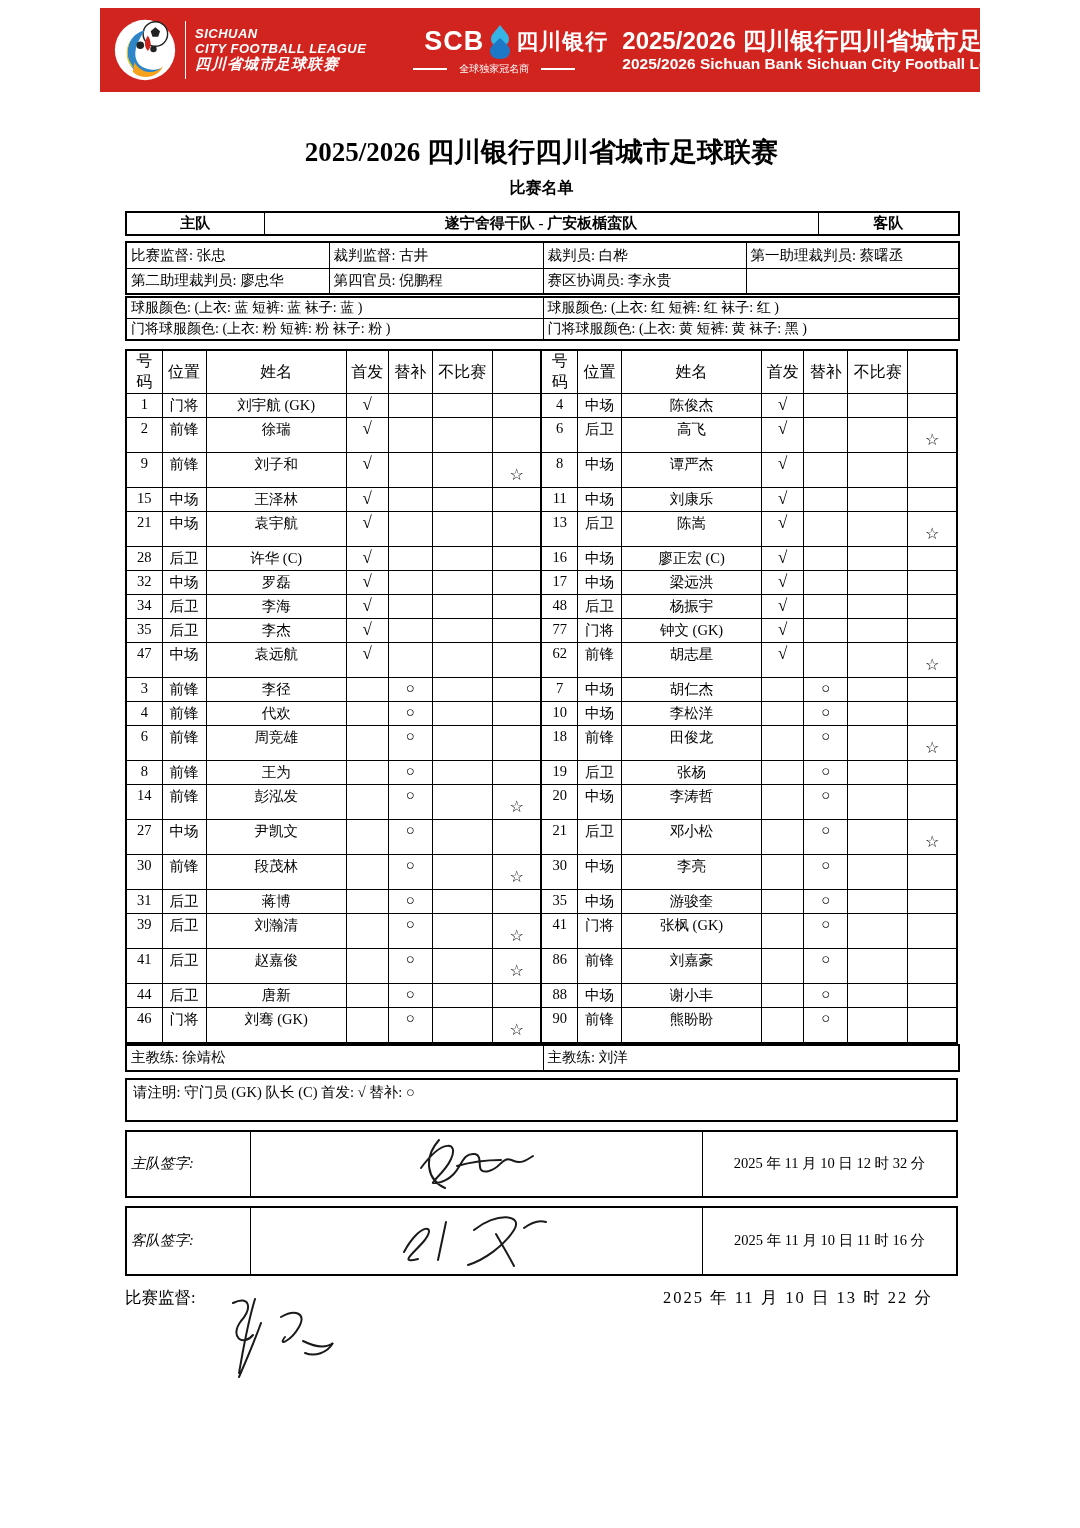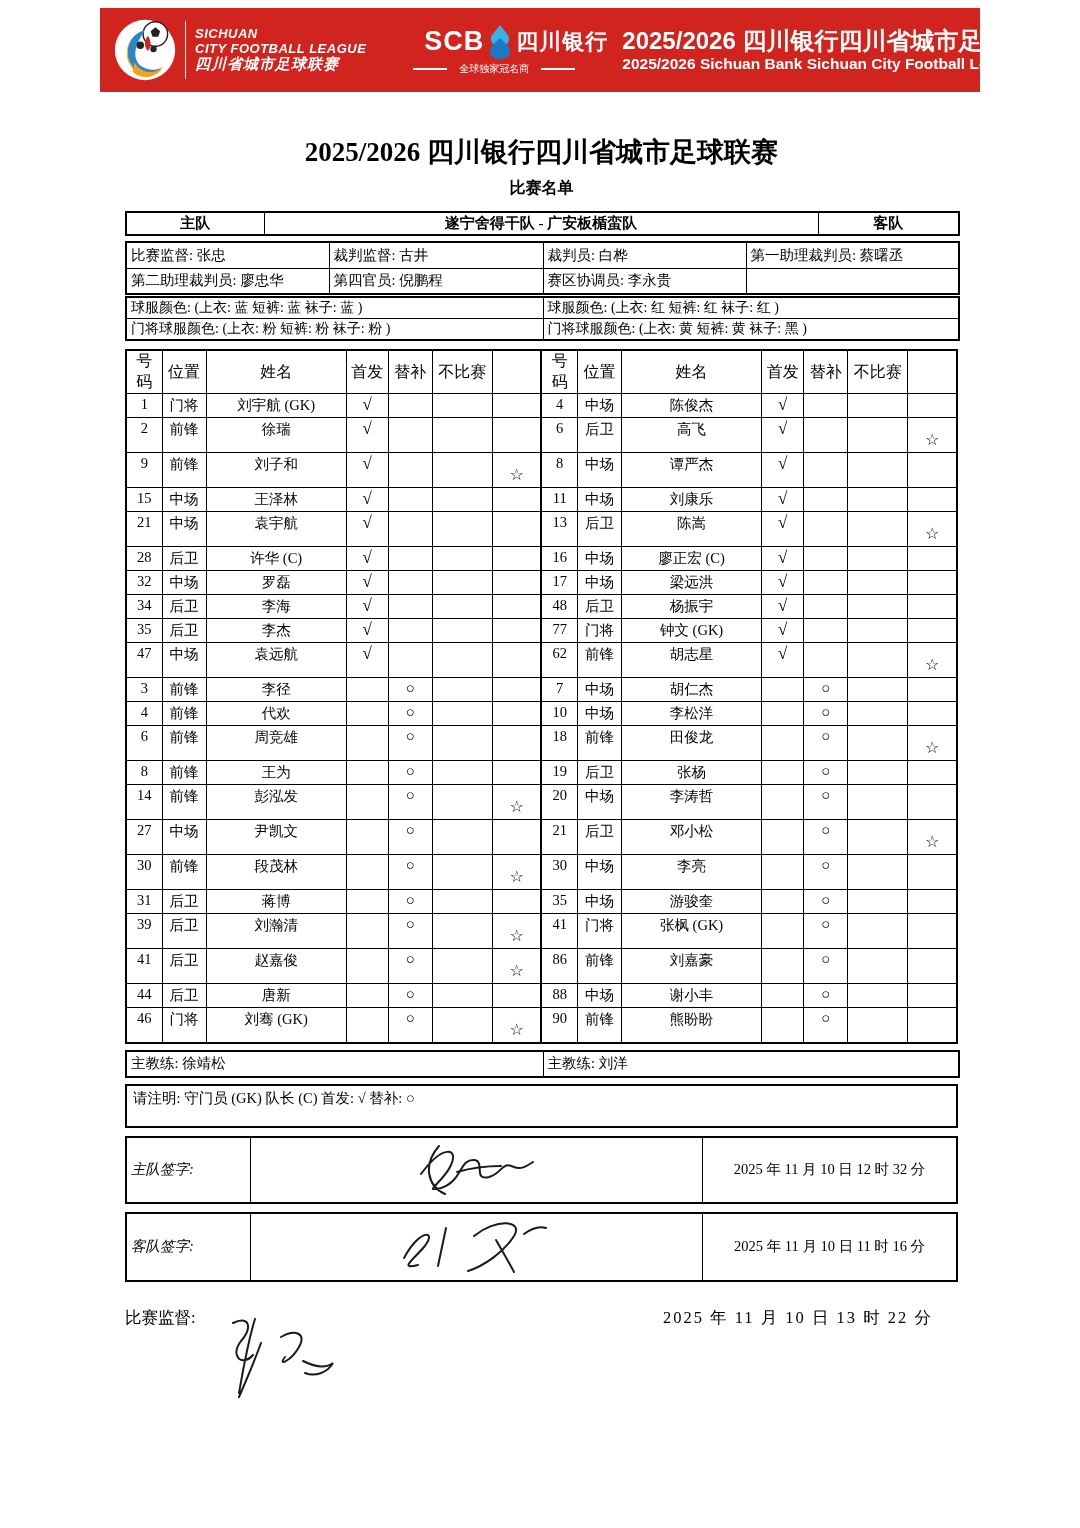--- a/index.html
+++ b/index.html
@@ -42,29 +42,29 @@
   .kits td{height:21px;text-align:left;font-size:14px;}
   .roster{margin-top:8px;}
   .roster th{height:22px;font-weight:normal;text-align:center;font-size:16px;padding:0 2px;}
   .roster td{text-align:center;vertical-align:top;padding:2px 2px 0;}
   .roster tr.short{height:24px;}
   .roster tr.tall{height:35px;}
   .roster td.col-3{font-size:17px;line-height:1;}
   .roster td.col-4{font-size:15px;}
   .roster td.col-6{vertical-align:bottom;padding-bottom:4px;font-size:16px;line-height:1;}
   .roster .half2{border-left:2px solid #000;}
-  .coaches{margin-top:6px;}
+  .coaches{}
   .coaches td{height:26px;text-align:left;}
   .note-box{margin-top:6px;border:2px solid #000;height:44px;padding:3px 6px;font-size:14.5px;box-sizing:border-box;}
   .sig{margin-top:8px;}
   .sig td{height:64px;}
   .sig td.lab{text-align:left;font-size:14.5px;font-style:italic;}
   .sig td.mid{text-align:center;padding:0;}
   .sig td.time{text-align:center;font-size:14.5px;}
-  .supervisor{position:relative;margin-top:25px;height:110px;}
+  .supervisor{position:relative;margin-top:11px;height:110px;}
   .sup-line{display:flex;align-items:flex-start;}
   .sup-label{font-size:16.5px;}
   .sup-time{margin-left:auto;margin-right:25px;font-size:16.5px;letter-spacing:2px;white-space:nowrap;}
   .sup-sign{position:absolute;left:90px;top:2px;}
   .sigpath{stroke:#1a1a1a;fill:none;stroke-width:2;stroke-linecap:round;}
 </style>
 </head>
 <body>
 
 <div class="banner">

